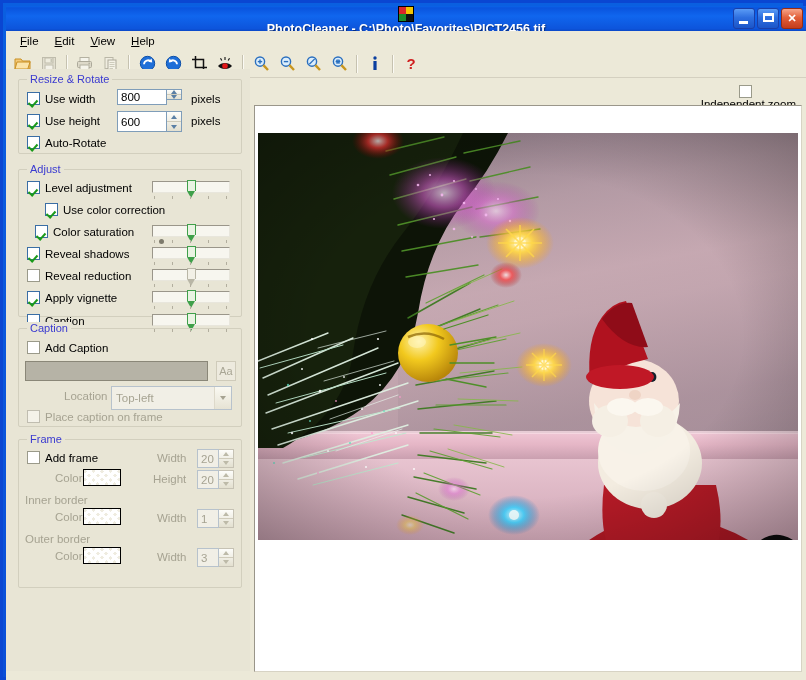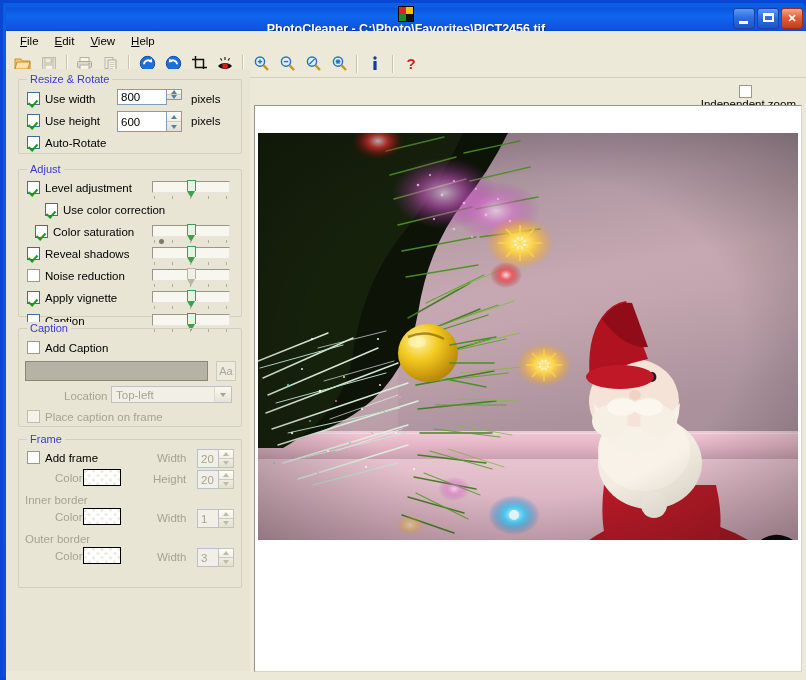--- a/index.html
+++ b/index.html
@@ -410,21 +410,21 @@
               <i style="left:0"></i>
               <i style="left:18px"></i>
               <i style="left:36px"></i>
               <i style="left:54px"></i>
               <i style="left:72px"></i>
             </div>
       </div>
 
       <div class="row" style="left:21px;top:200px;">
         <span class="cb off"></span>
-        <span class="lbl">Noise reduction</span>
+        <span class="lbl">Reveal reduction</span>
       </div>
       <div class="slider" style="left:146px;top:200px;">
         <div class="strack"></div>
         <div class="sthumb dis">
               <div class="body"></div>
               <div class="tip"></div>
             </div>
         <div class="sticks">
               <i style="left:0"></i>
               <i style="left:18px"></i>
@@ -477,21 +477,21 @@
       </div>
       <div class="row" style="left:21px;top:272px;">
         <span class="cb off"></span>
         <span class="lbl">Add Caption</span>
       </div>
       <div class="capentry" style="position:absolute;left:19px;top:292px;width:183px;height:20px;"></div>
       <div class="aabtn" style="position:absolute;left:210px;top:292px;">Aa</div>
       <div class="row" style="left:58px;top:321px;color:#a6a392;">
             <span>Location</span>
           </div>
-      <div class="combo" style="position:absolute;left:105px;top:317px;width:121px;height:17px;">
+      <div class="combo" style="position:absolute;left:105px;top:317px;width:121px;height:24px;">
         <span>Top-left</span>
         <span class="arrowbox">
               <span class="arr-d" style="border-top-color:#a6a392;"></span>
             </span>
       </div>
       <div class="row" style="left:21px;top:341px;">
         <span class="cb dis"></span>
         <span class="lbl dis">Place caption on frame</span>
       </div>
 

